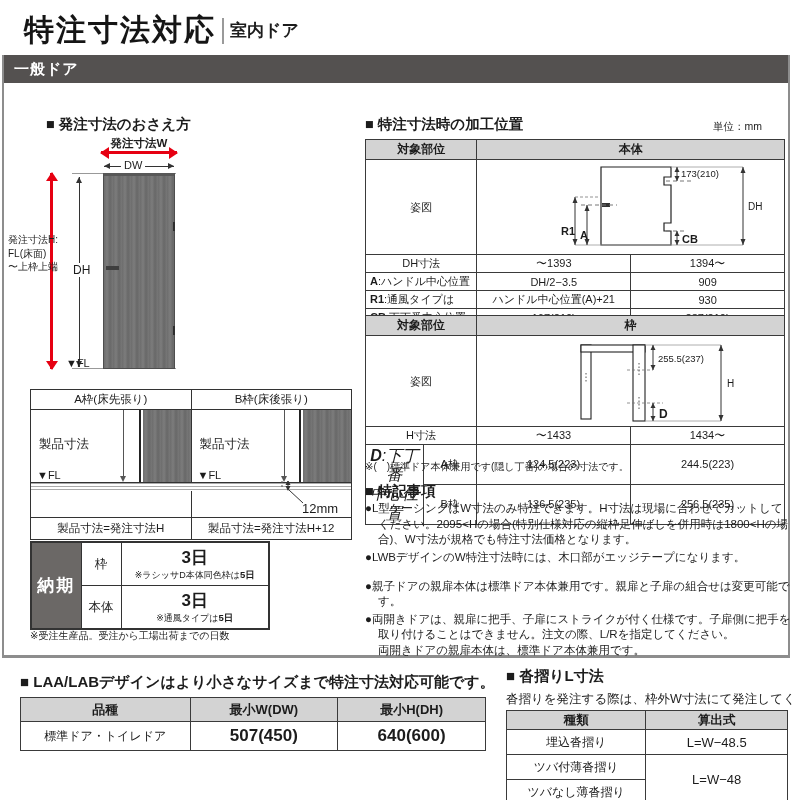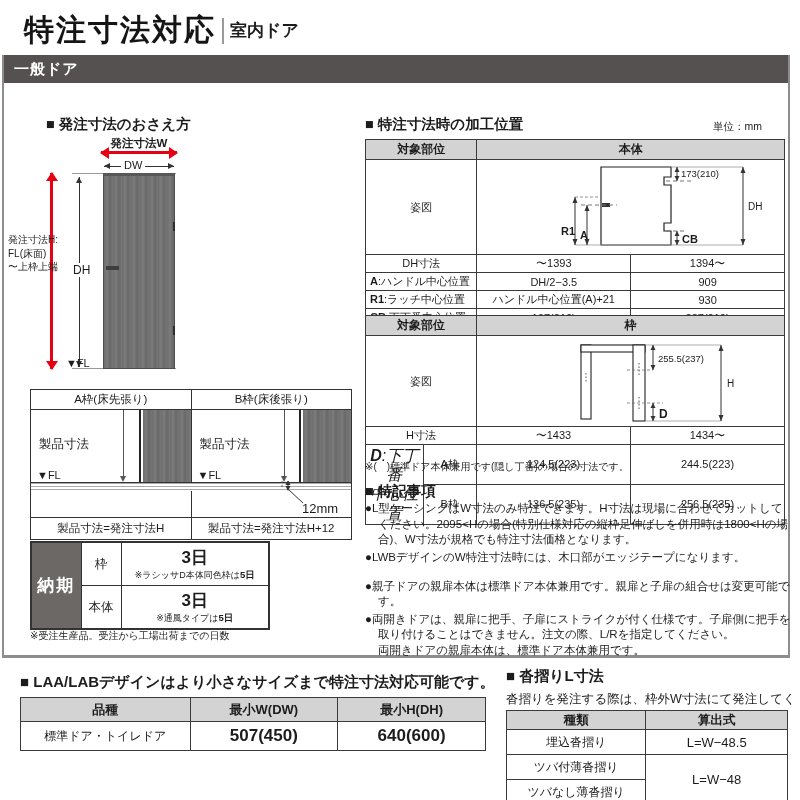--- a/index.html
+++ b/index.html
@@ -275,21 +275,21 @@
           <td class="ctr"><span>DH寸法</span></td>
           <td>〜1393</td>
           <td>1394〜</td>
         </tr>
         <tr>
           <td class="lbl"><b>A</b><span>:ハンドル中心位置</span></td>
           <td>DH/2−3.5</td>
           <td>909</td>
         </tr>
         <tr>
-          <td class="lbl"><b>R1</b><span>:ラッチ中心位置</span></td>
+          <td class="lbl"><b>R1</b><span>:通風タイプは</span></td>
           <td>ハンドル中心位置(A)+21</td>
           <td>930</td>
         </tr>
         <tr>
           <td class="lbl"><b>CB</b><span>:下丁番中心位置</span></td>
           <td>167(210)</td>
           <td>287(210)</td>
         </tr>
       </tbody>
         </table>

